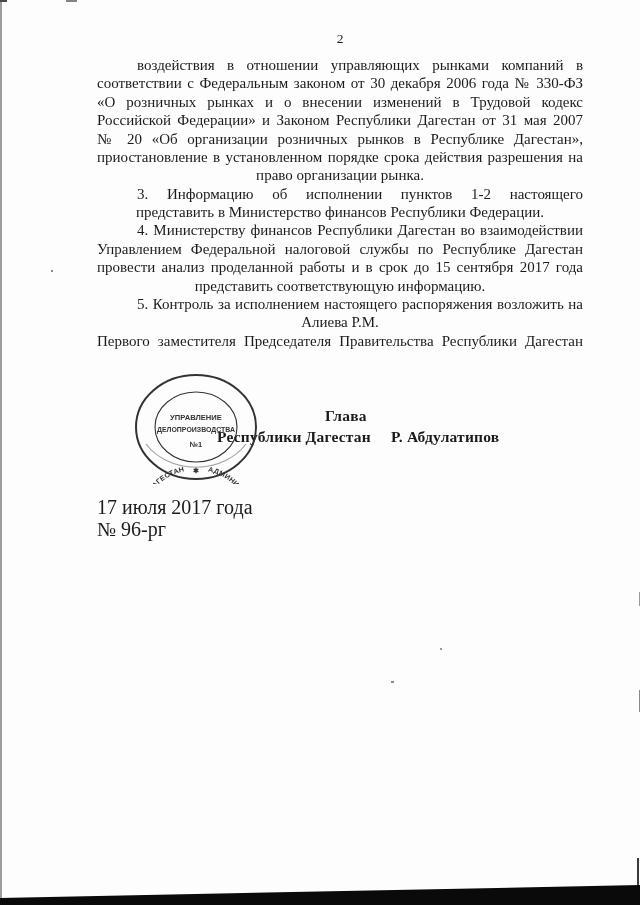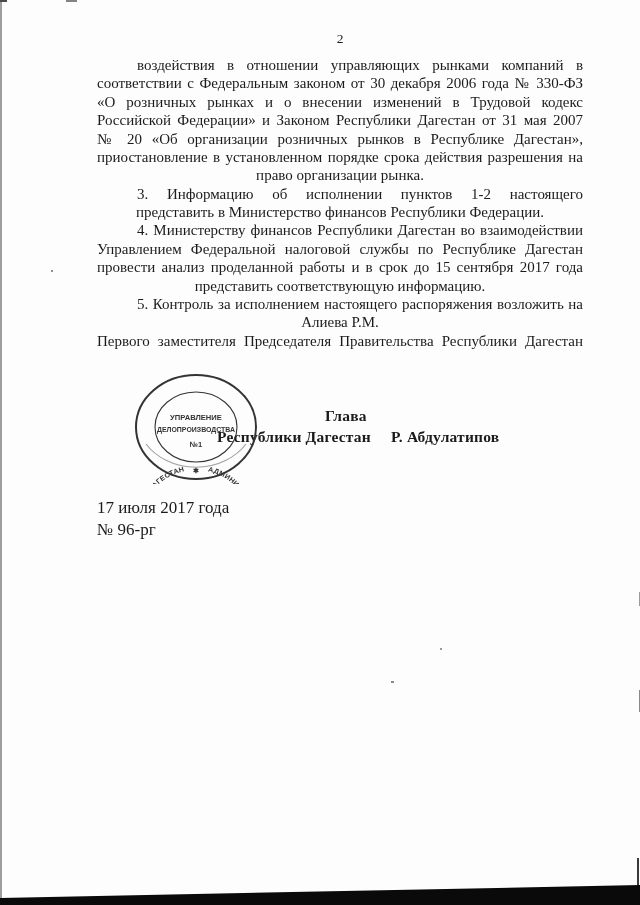--- a/index.html
+++ b/index.html
@@ -30,21 +30,21 @@
   .line.ind { text-indent: 40px; }
   .sig {
     position: absolute; font-weight: bold; font-size: 15.5px;
     letter-spacing: 0.2px; white-space: nowrap;
   }
   .sig-t1 { left: 281px; top: 407px; margin-left: 44px; }
   .sig-t2 { left: 217px; top: 428px; }
   .sig-name { left: 391px; top: 428px; text-align: center; }
   .dateblock {
     position: absolute; left: 97px; top: 497px;
-    font-size: 17px; line-height: 21.6px; white-space: nowrap;
+    font-size: 20px; line-height: 21.6px; white-space: nowrap;
   }
   .stamp { position: absolute; left: 133px; top: 372px; }
   .stamp ellipse { fill: none; stroke: #333; }
   .ring-outer { stroke-width: 2; }
   .ring-inner { stroke-width: 1.1; }
   .ghost-arc { fill: none; stroke: #555; stroke-width: 1.2; opacity: 0.55; }
   .stamp text {
     font-family: "Liberation Sans", sans-serif;
     font-weight: bold; fill: #333;
   }

